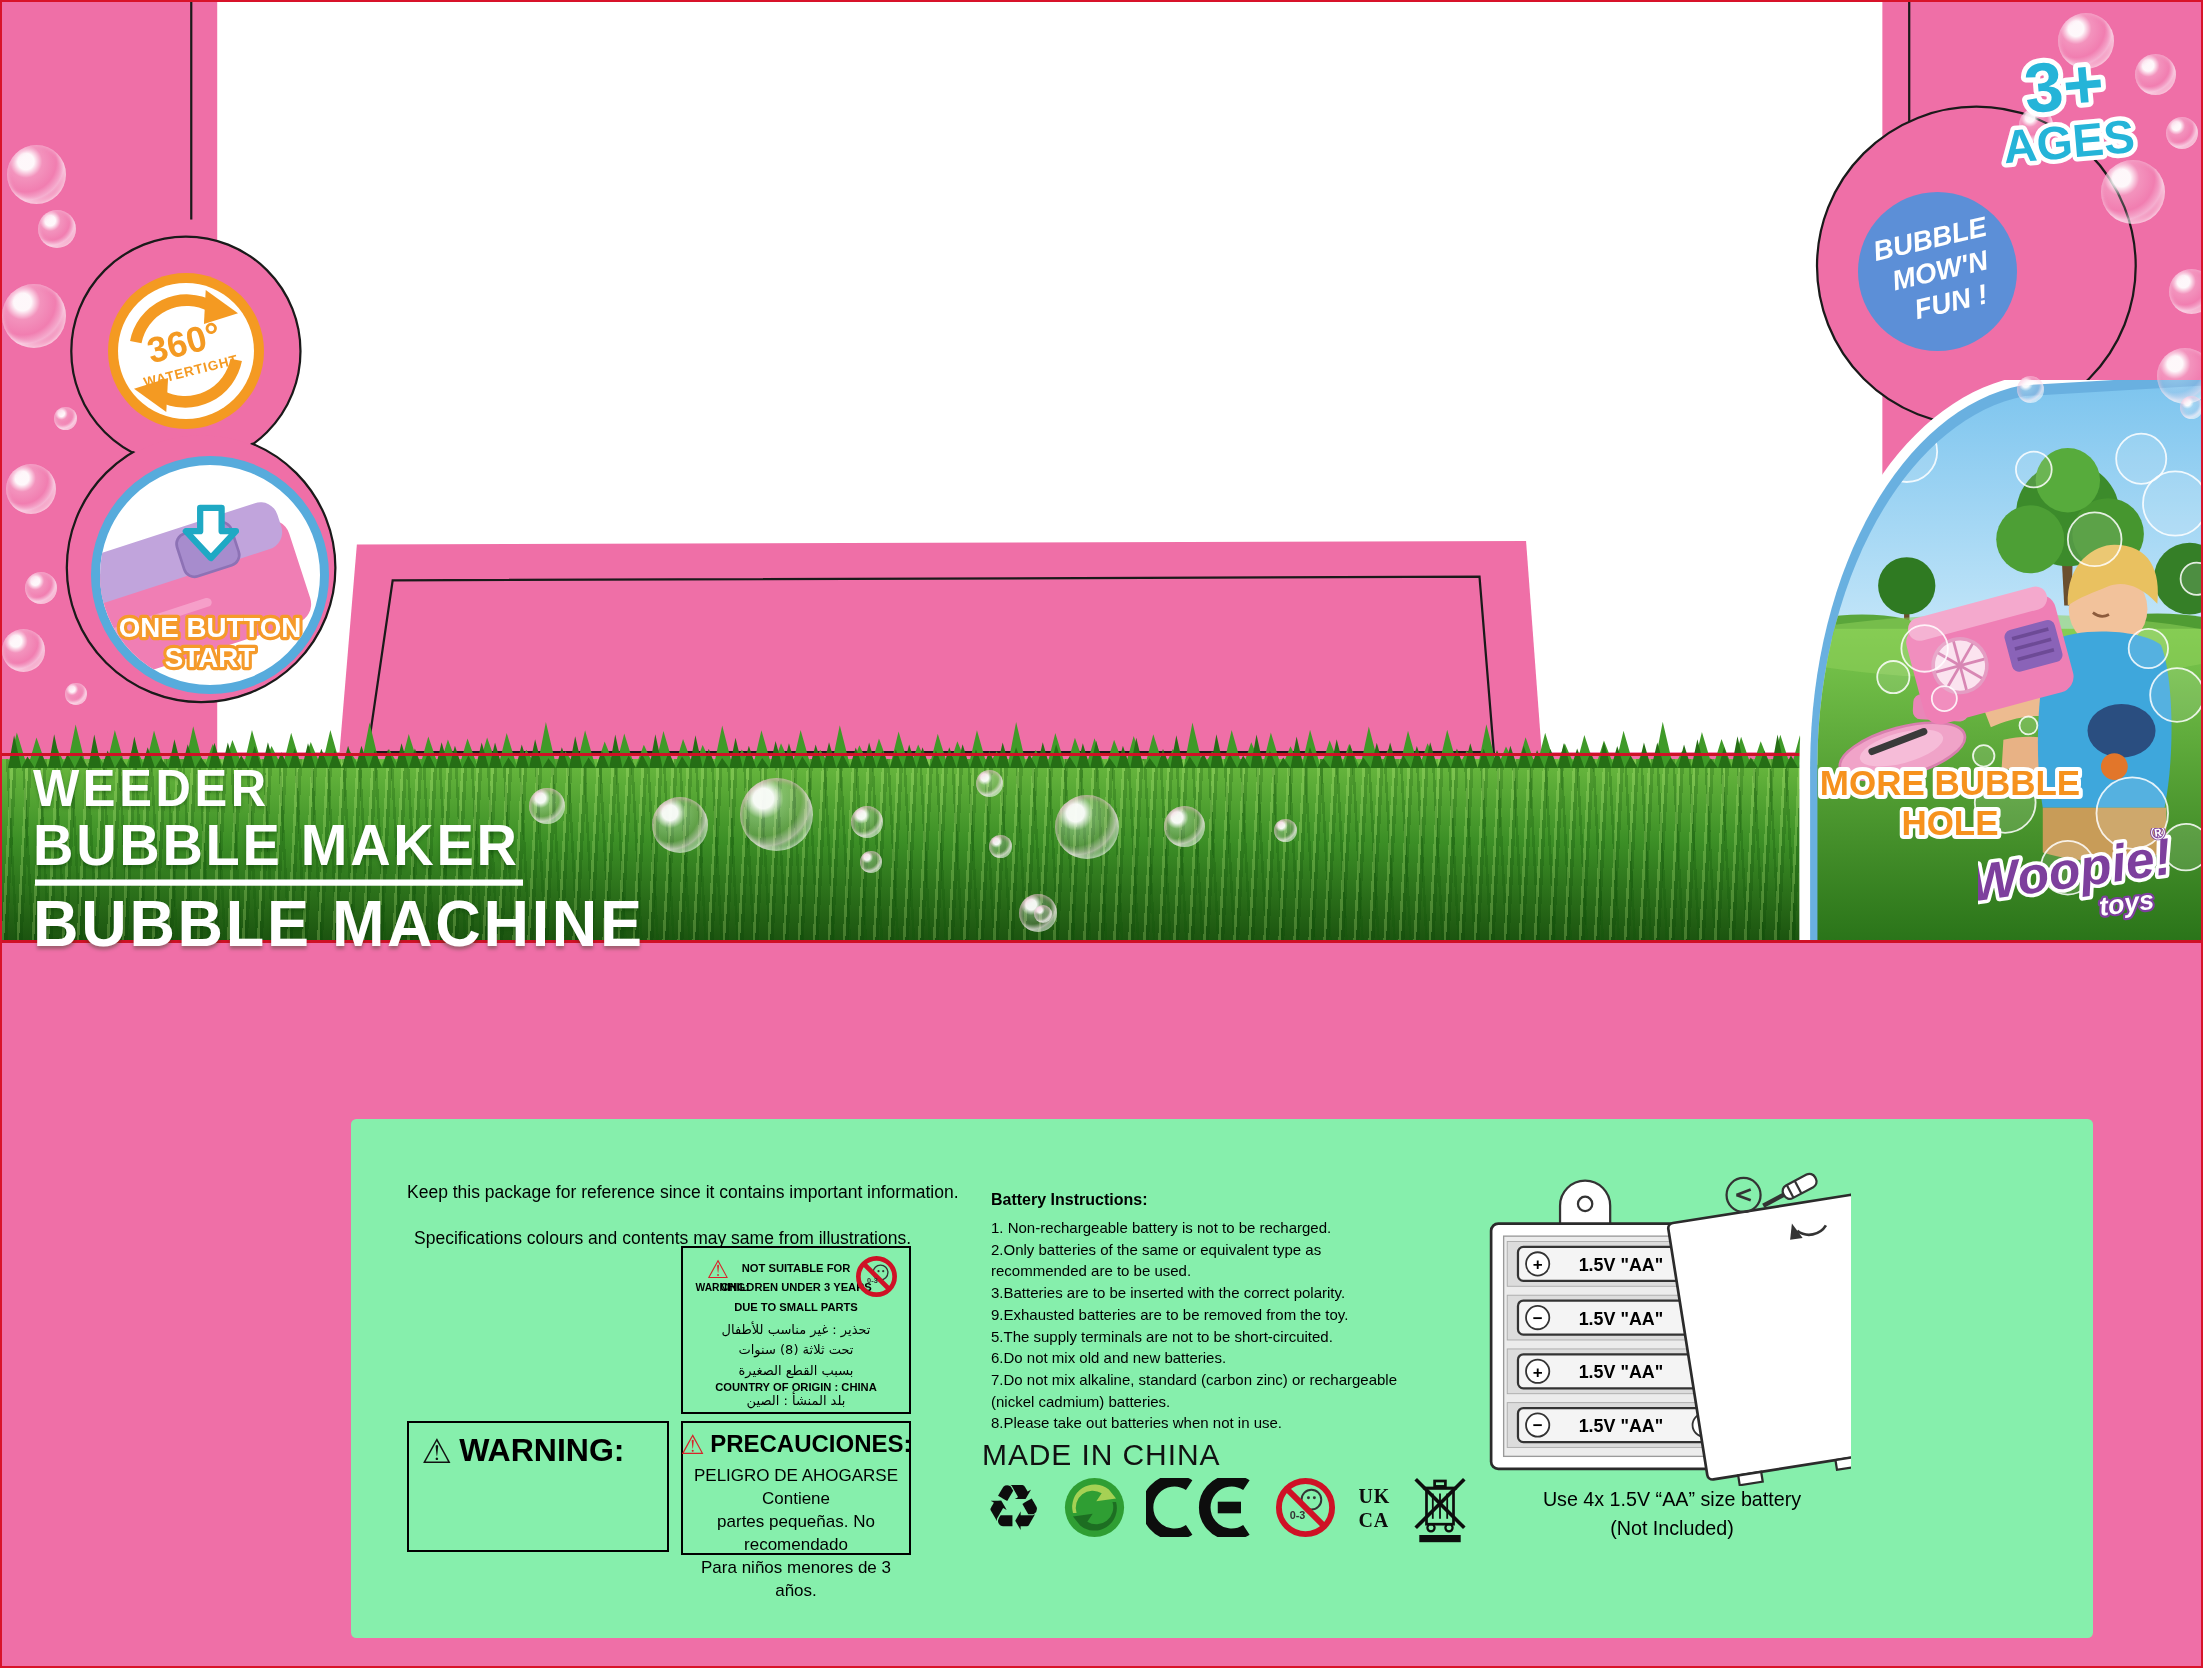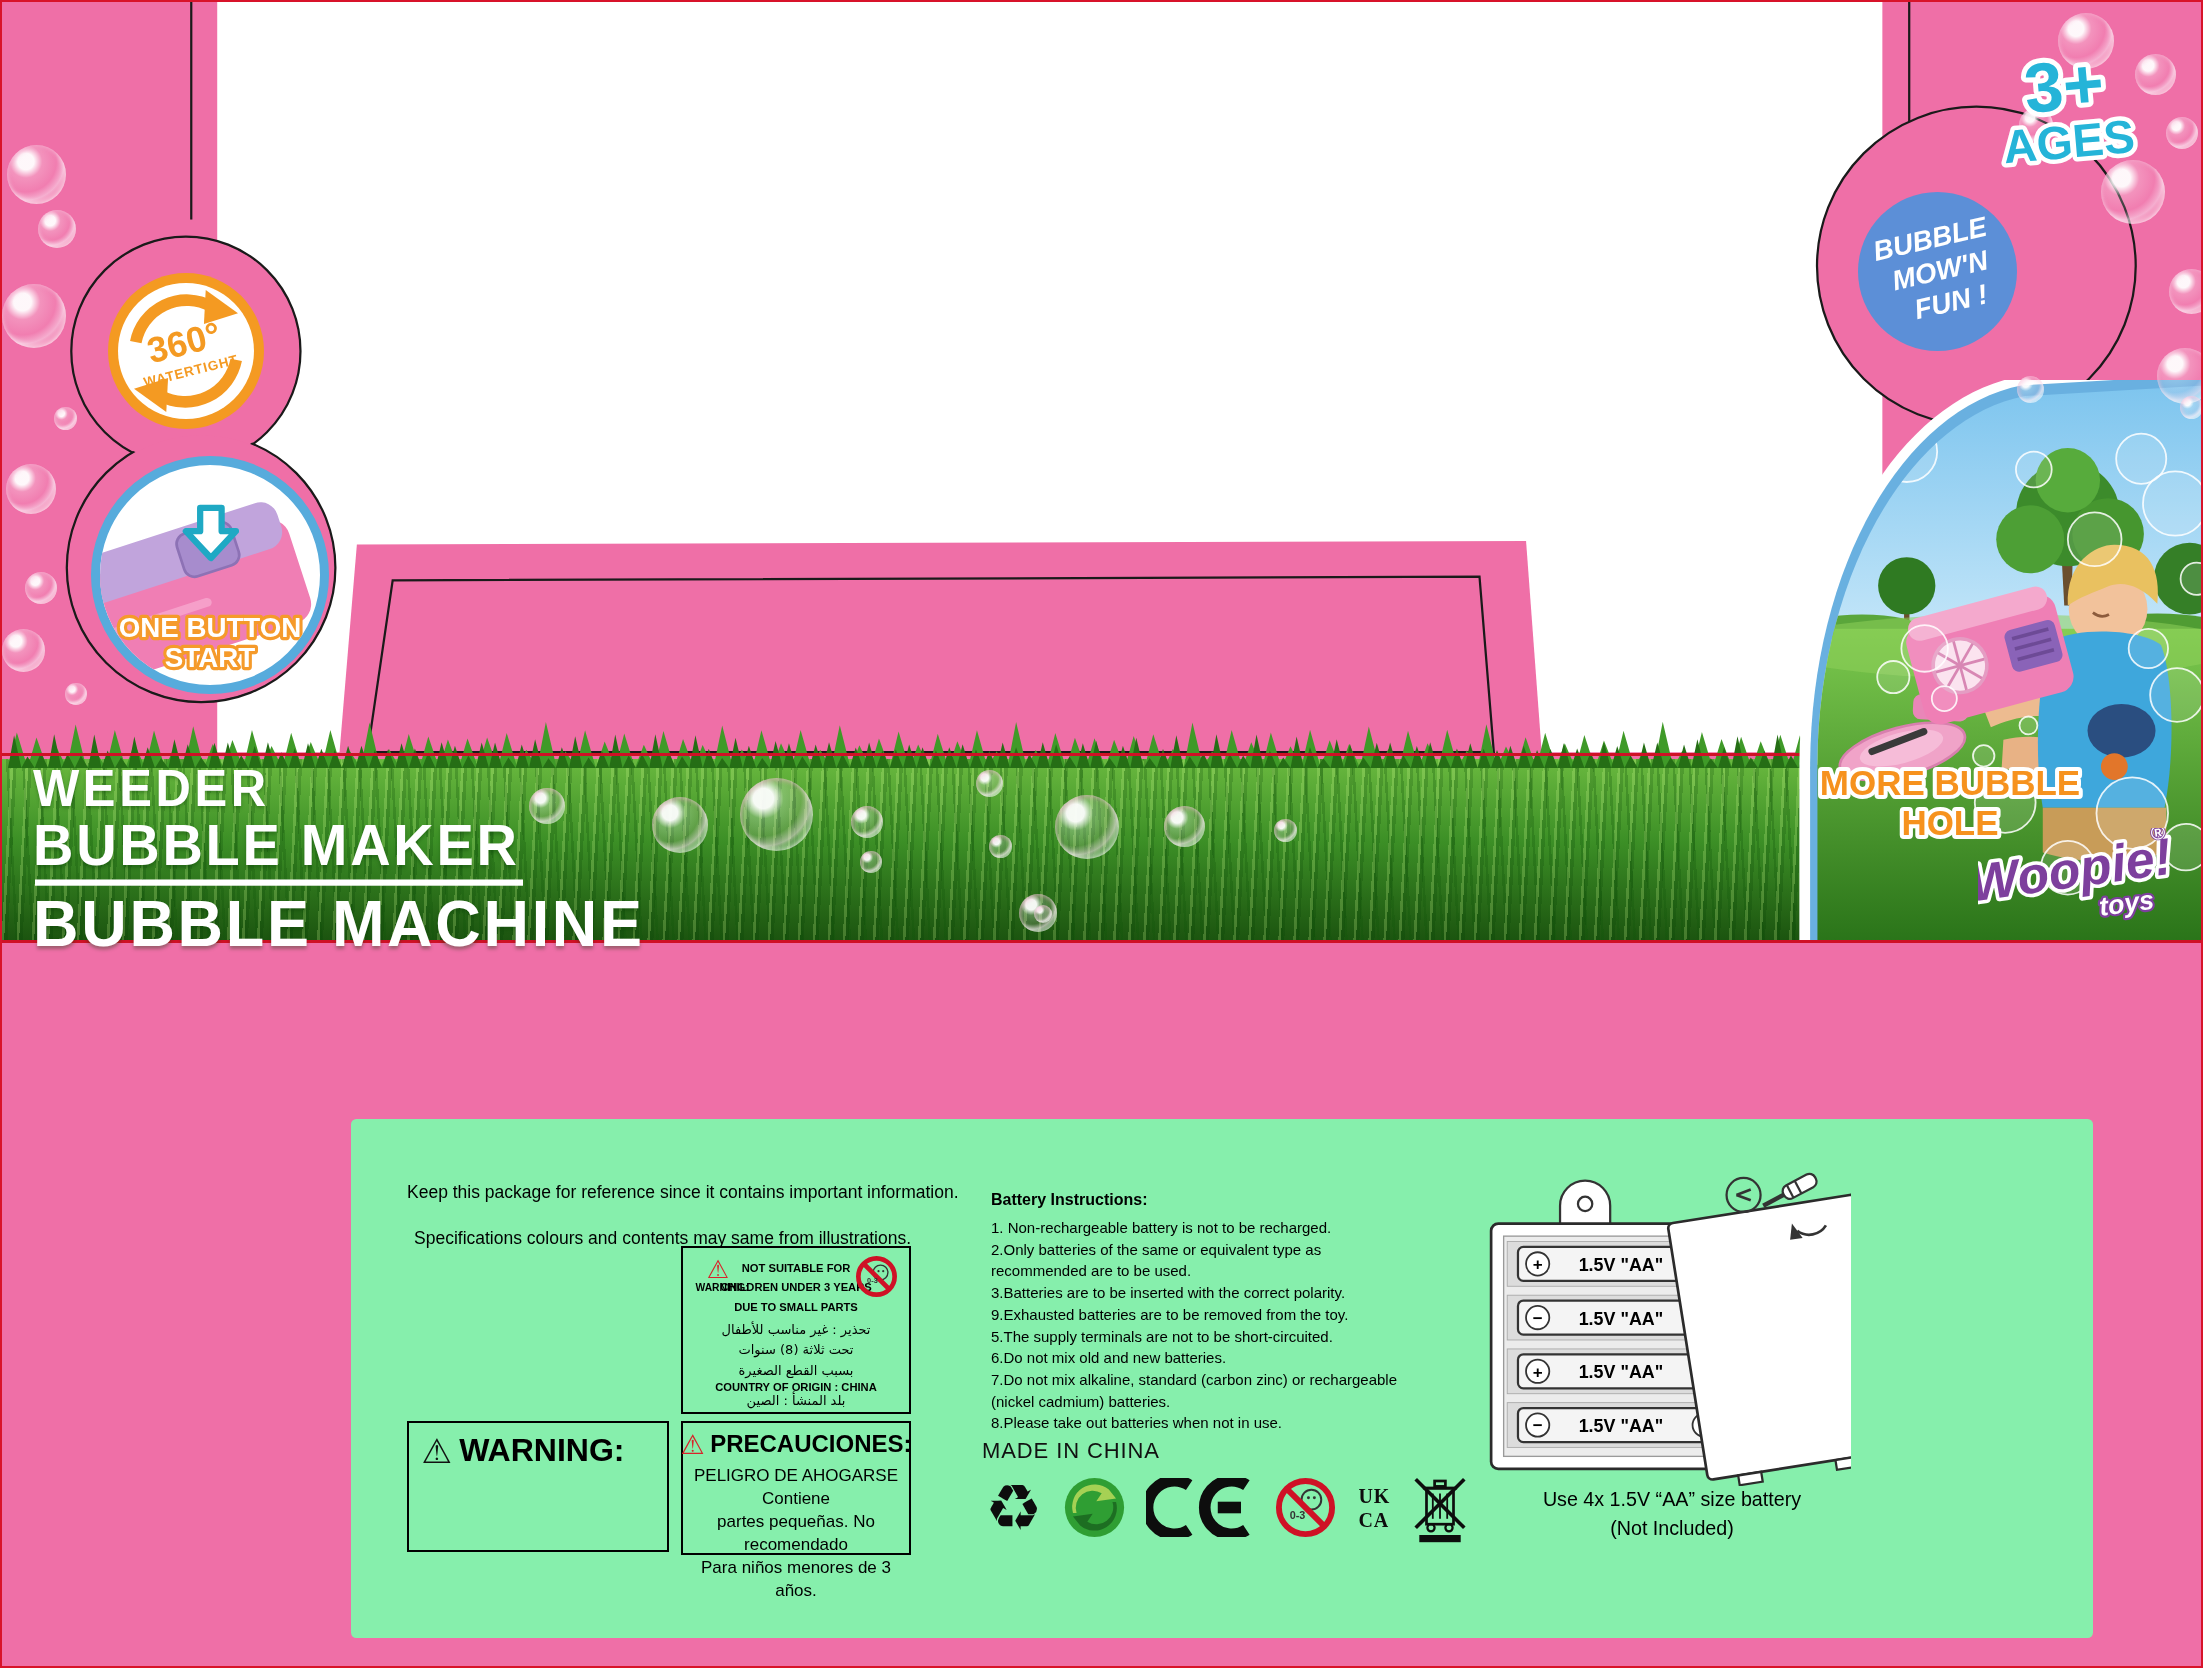--- a/index.html
+++ b/index.html
@@ -34,21 +34,21 @@
           border:9.9px solid #57abdc;z-index:6;overflow:hidden;}
   .bluecircle{left:1856px;top:190px;width:159px;height:159px;border-radius:50%;background:#5c8fd7;z-index:6;}
   
   .panel{left:349px;top:1072px;width:1742px;height:519px;background:#86efac;border-radius:5.4px;z-index:4;color:#000;margin-top:45px;}
   .panel .line{position:absolute;font-size:17.5px;color:#000;}
   .pbox{position:absolute;border:2.2px solid #000;box-sizing:border-box;}
   .ar{font-family:"DejaVu Sans",sans-serif;direction:rtl;}
   .cond{font-weight:700;transform:scaleX(.82);transform-origin:center;white-space:nowrap;}
   .binstr{position:absolute;font-size:15px;line-height:21.7px;color:#000;}
   .binstr .bt{font-weight:700;font-size:16px;margin-bottom:6.3px;}
-  .madein{position:absolute;font-size:22px;letter-spacing:0.9px;color:#111;}
+  .madein{position:absolute;font-size:30px;letter-spacing:0.9px;color:#111;}
   .iconsrow{position:absolute;display:flex;align-items:center;gap:21.5px;}
   .recycle{font-family:"DejaVu Sans",sans-serif;font-size:64px;line-height:64px;color:#0d0d0d;}
   .ukca{font-weight:900;font-size:20px;line-height:24px;letter-spacing:0.9px;color:#0d0d0d;font-family:Liberation Serif, serif;}
   .warn-glyph{font-family:"DejaVu Sans",sans-serif;}
 </style>
 </head>
 <body>
 
 <div class="canvas">
 

